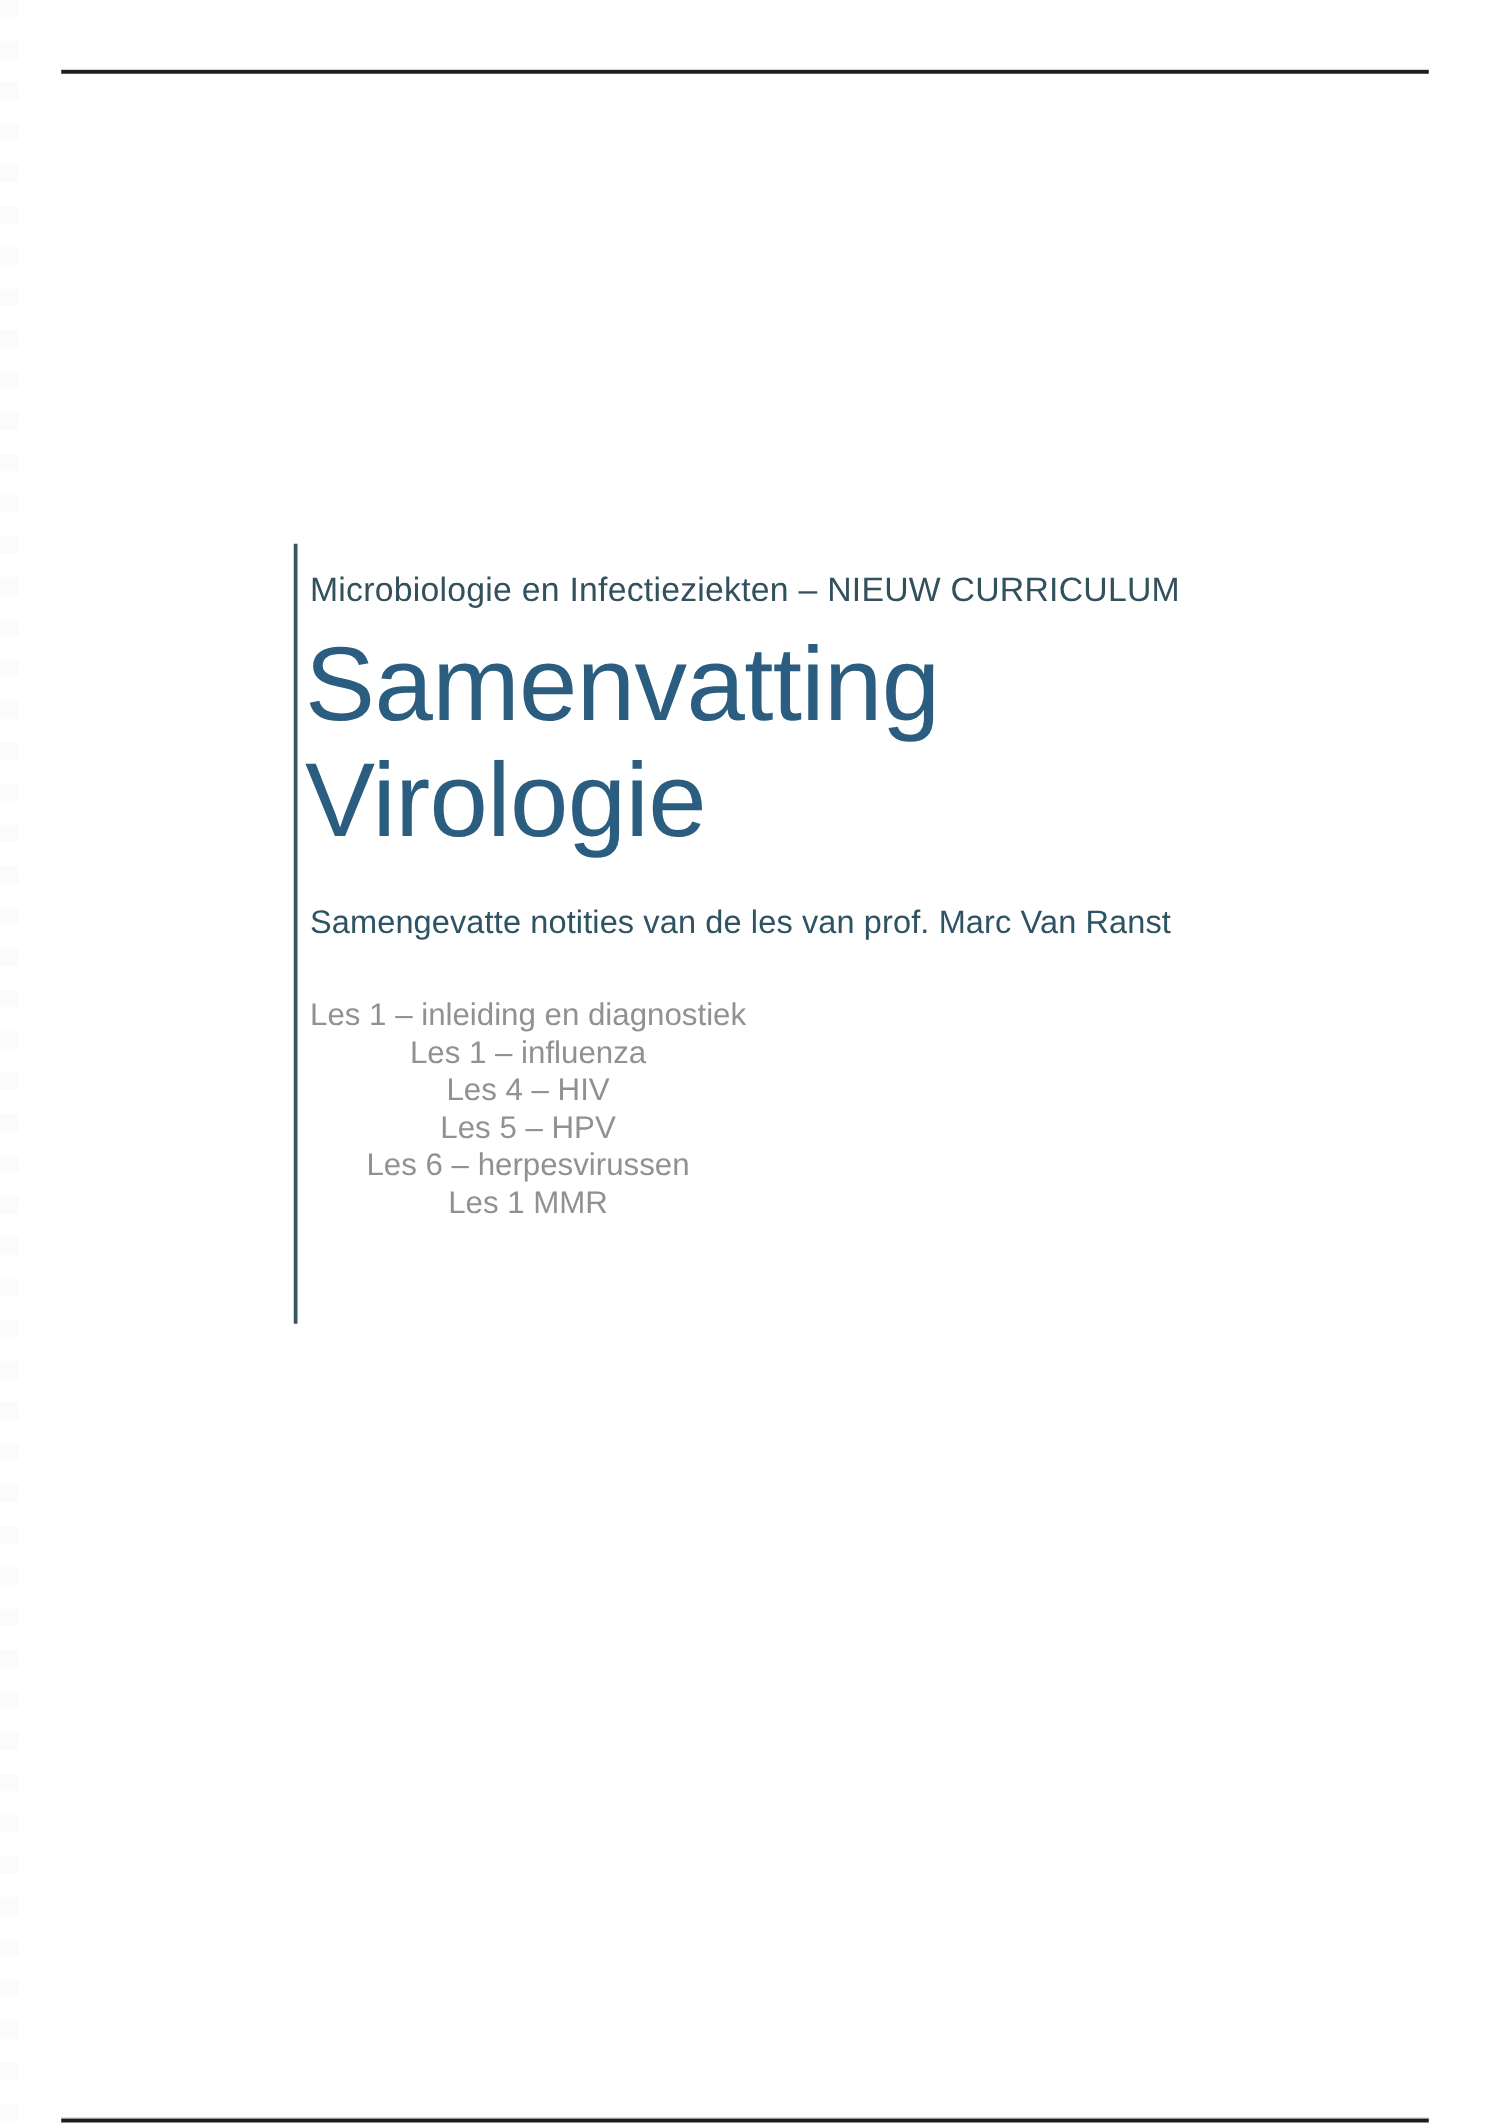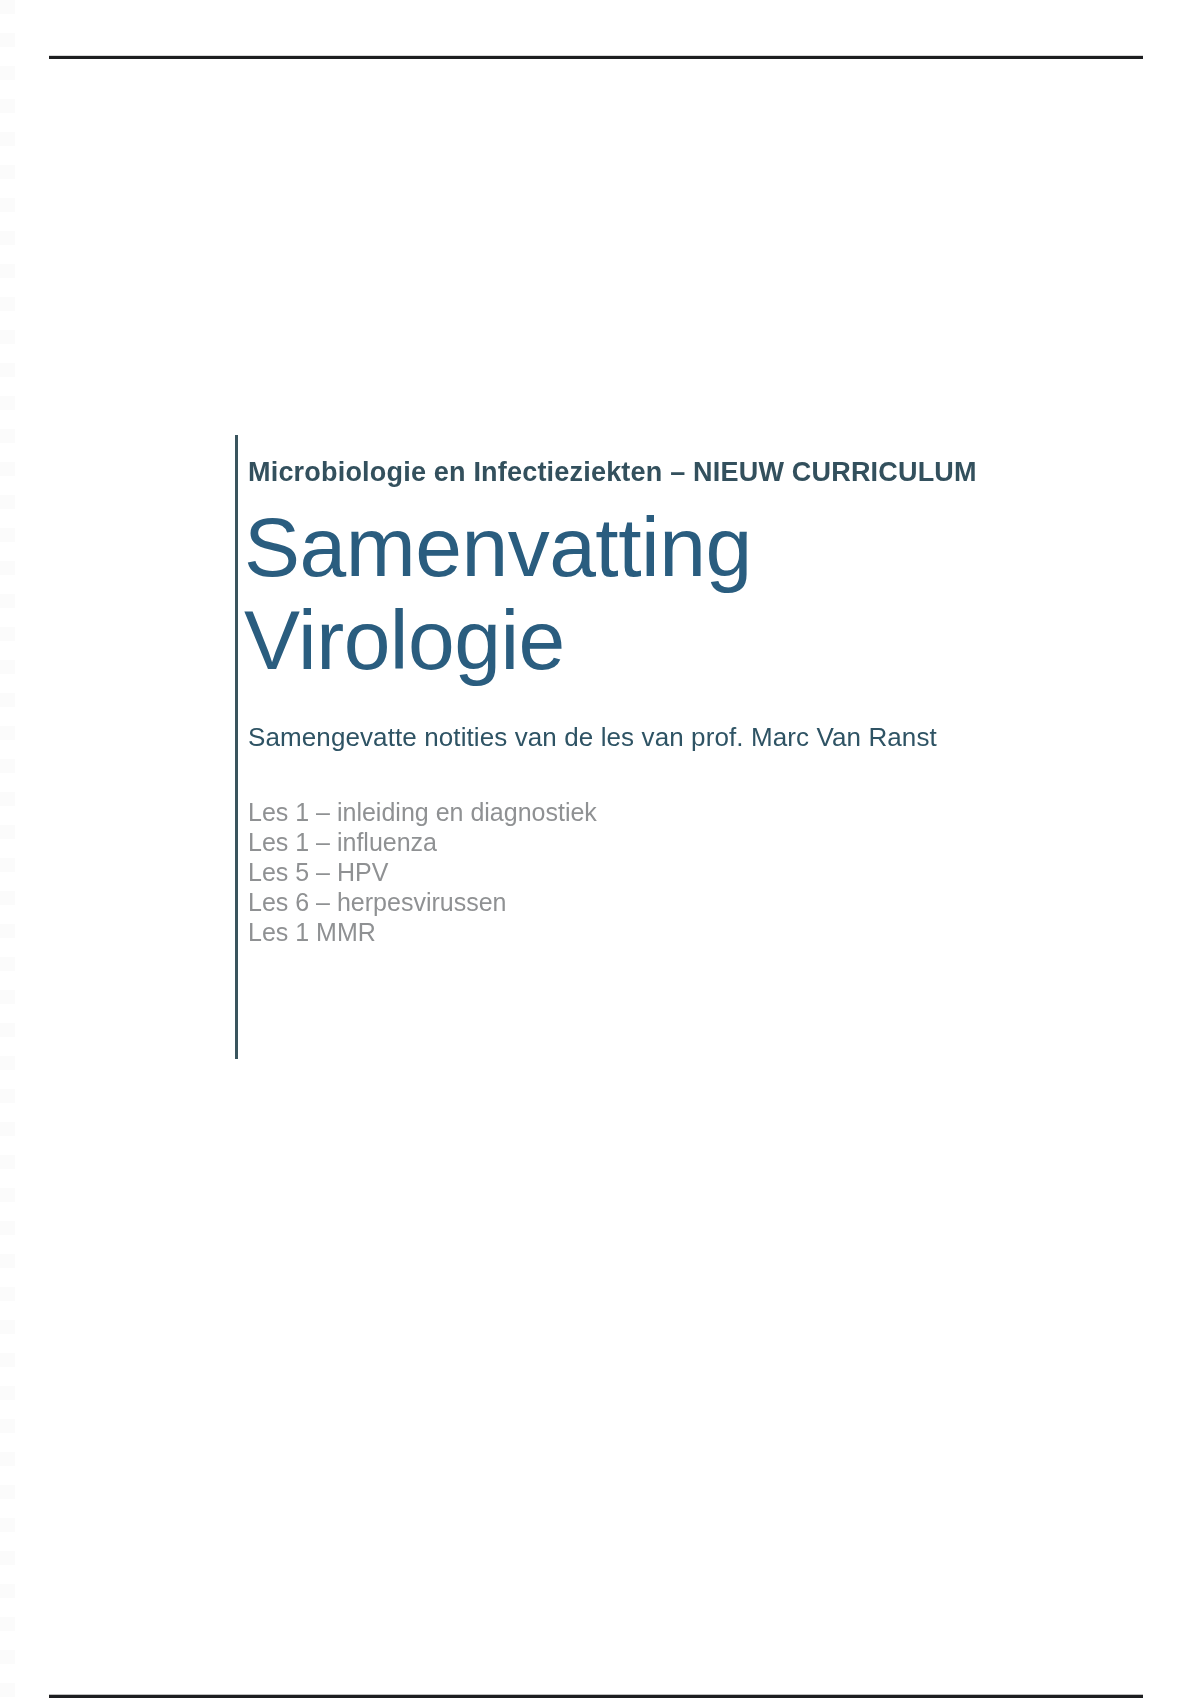--- a/index.html
+++ b/index.html
@@ -34,21 +34,21 @@
     background:var(--rule-color);
   }
   .rule-top{top:56px;box-shadow:0 -1px 0 rgba(0,0,0,.15);}
   .rule-bottom{top:1695px;box-shadow:0 -1px 0 rgba(0,0,0,.25);}
   .accent-bar{
     position:absolute;left:235px;top:435px;width:3px;height:624px;
     background:var(--accent-color);
   }
   .eyebrow{
     position:absolute;left:248px;top:457px;
-    font-size:27px;font-weight:bold;letter-spacing:.2px;
+    font-size:27px;font-weight:normal;letter-spacing:.2px;
     color:var(--eyebrow-color);
     white-space:nowrap;
   }
   .doc-title{
     position:absolute;left:244px;top:501px;
     width:640px;
     font-size:84px;line-height:93px;font-weight:normal;
     letter-spacing:-0.5px;
     color:var(--title-color);
   }
@@ -56,40 +56,41 @@
     position:absolute;left:248px;top:722px;
     font-size:26px;font-weight:normal;letter-spacing:.1px;
     color:var(--subtitle-color);
     white-space:nowrap;
   }
   .lessons{
     position:absolute;left:248px;top:797px;
     font-size:25px;line-height:30px;
     color:var(--muted-color);
   }
-  .lesson-item{white-space:nowrap;}
+  .lesson-item{white-space:nowrap;text-align:center;}
 </style>
 </head>
 <body>
 
 <div class="edge-artifacts"></div>
 
 <div class="rule rule-top"></div>
 
 <div>
   <div class="accent-bar"></div>
 
   <div class="eyebrow">Microbiologie en Infectieziekten – NIEUW CURRICULUM</div>
 
   <div class="doc-title">Samenvatting Virologie</div>
 
   <div class="subtitle">Samengevatte notities van de les van prof. Marc Van Ranst</div>
 
   <div class="lessons">
       <div class="lesson-item">Les 1 – inleiding en diagnostiek</div>
       <div class="lesson-item">Les 1 – influenza</div>
+      <div class="lesson-item">Les 4 – HIV</div>
       <div class="lesson-item">Les 5 – HPV</div>
       <div class="lesson-item">Les 6 – herpesvirussen</div>
       <div class="lesson-item">Les 1 MMR</div>
     </div>
 </div>
 
 <div class="rule rule-bottom"></div>
 
 </body></html>

